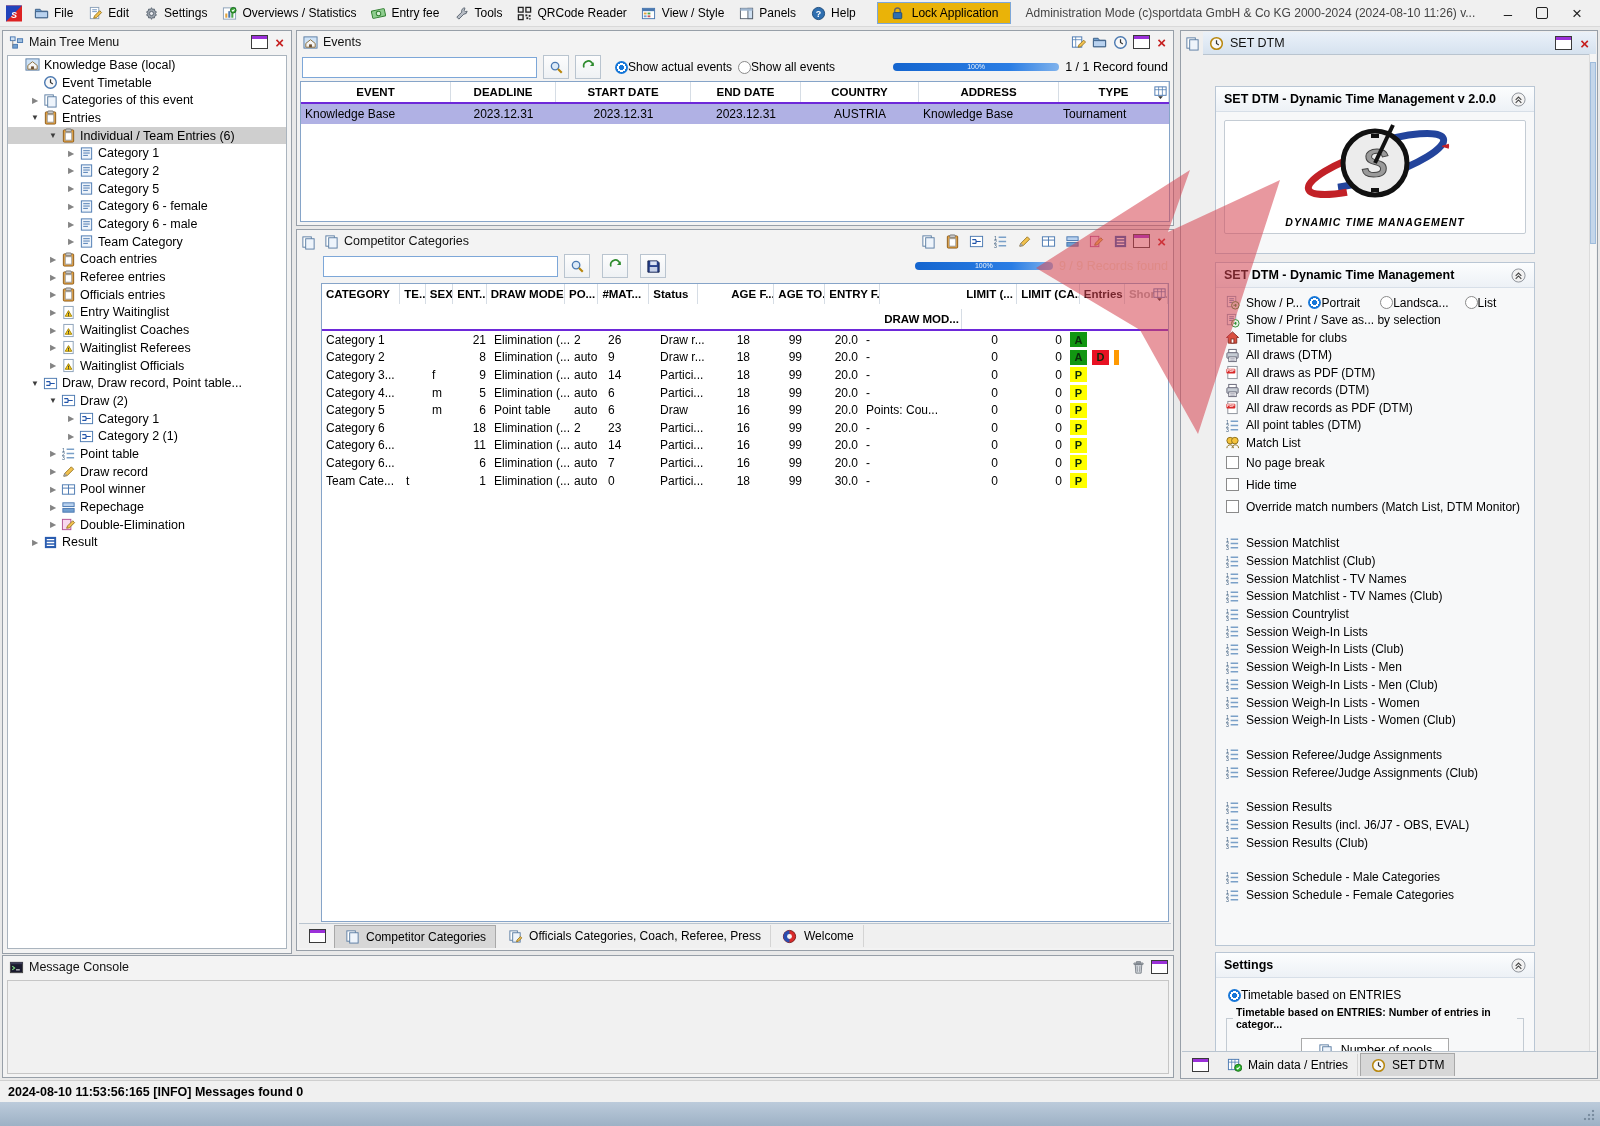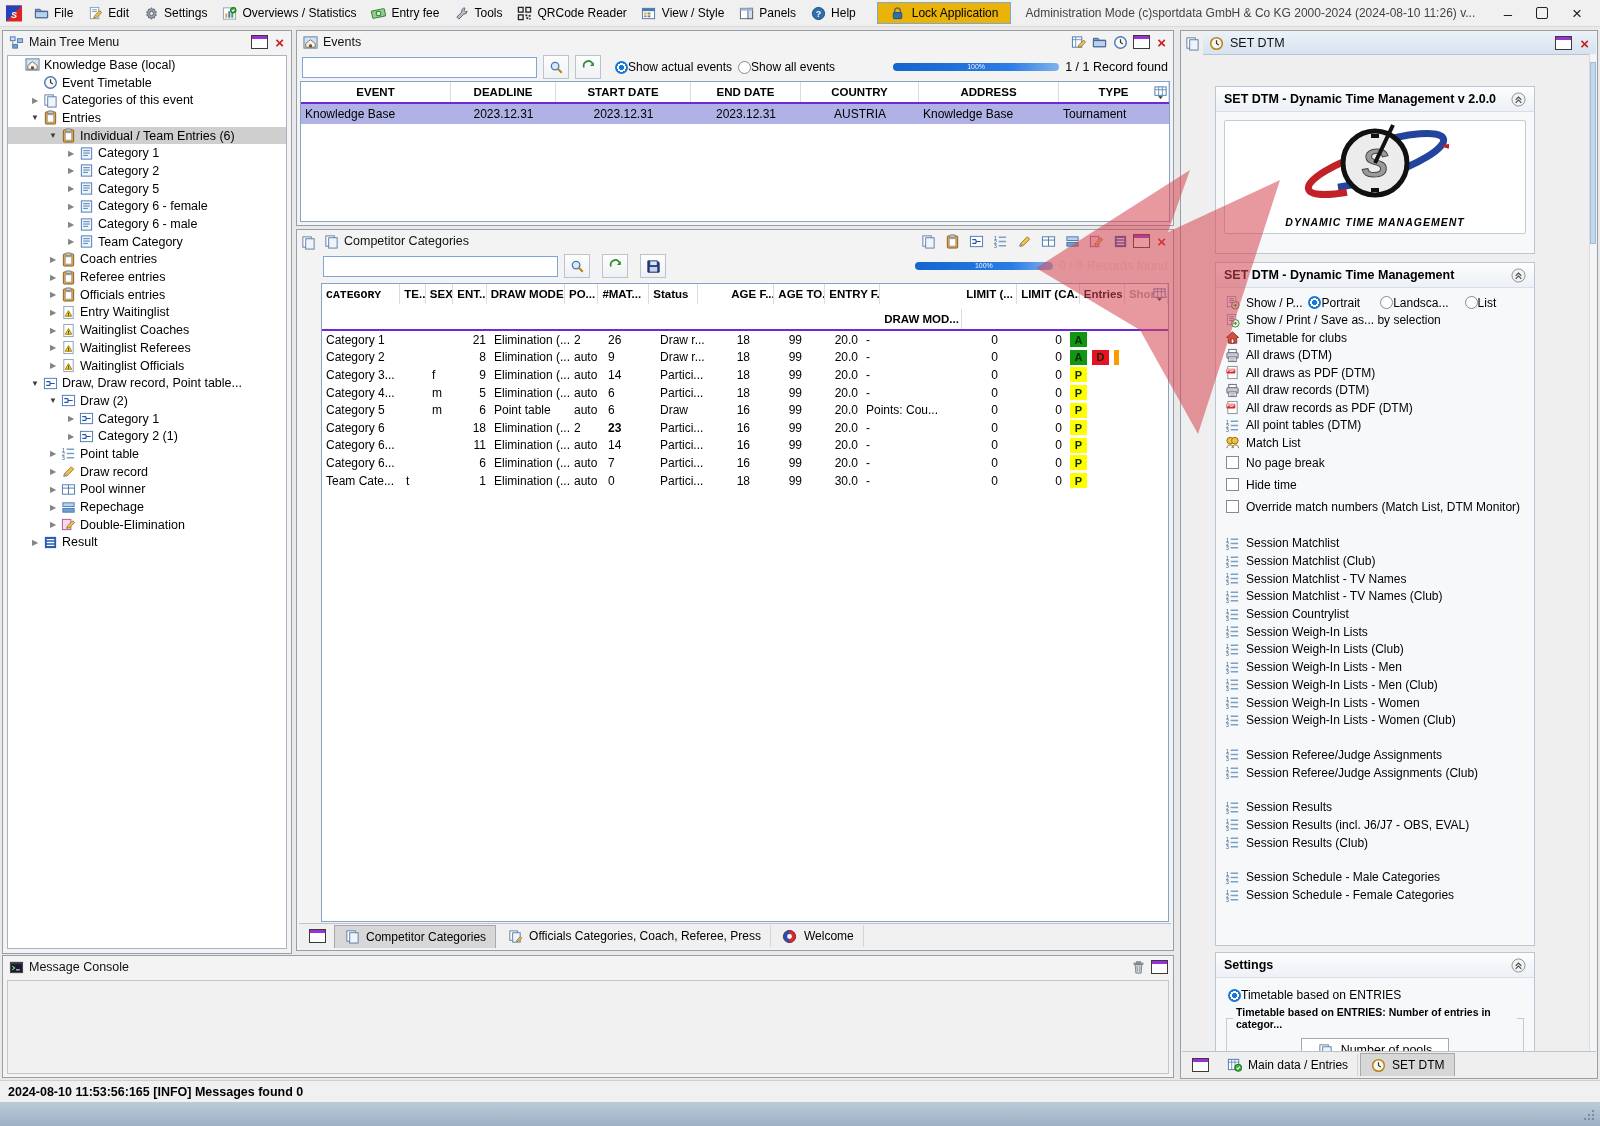--- a/index.html
+++ b/index.html
@@ -762,21 +762,21 @@
       </span>
     <span class="sp"></span>
     <div class="pbar" style="width:138px">
       <span>100%</span>
     </div>
     <span class="records dim">9 / 9 Records found</span>
   </div>
   <div class="tbl" style="left:24px;top:53px;right:4px;bottom:28px">
     <div class="thead" id="cat-head">
 
-    <div class="th" style="width: 80px; font-family: Liberation Mono, monospace;">CATEGORY</div>
+    <div class="th" style="width: 80px;">CATEGORY</div>
         <div class="th" style="width: 26px;">TE...</div>
         <div class="th" style="width: 28px;">SEX</div>
         <div class="th" style="width: 34px;">ENT...</div>
         <div class="th" style="width: 80px;">DRAW MODE</div>
         <div class="th" style="width: 34px;">PO...</div>
         <div class="th" style="width: 52px;">#MAT...</div>
         <div class="th" style="width: 50px;">Status</div>
         <div class="th" style="width: 48px; margin-left: 29px;">AGE F...</div>
         <div class="th" style="width: 52px;">AGE TO...</div>
         <div class="th" style="width: 56px;">ENTRY F...</div>
@@ -891,21 +891,21 @@
             <span class="badge" style="background: rgb(255, 255, 0); min-width: 17px;">P</span>
           </div>
         </div>
         <div class="ctrow">
           <div class="ctd " style="width: 80px;">Category 6</div>
           <div class="ctd " style="width: 26px;"></div>
           <div class="ctd " style="width: 28px;"></div>
           <div class="ctd r" style="width: 34px;">18</div>
           <div class="ctd " style="width: 80px;">Elimination (...</div>
           <div class="ctd " style="width: 34px;">2</div>
-          <div class="ctd " style="width: 52px; font-weight: bold;">23</div>
+          <div class="ctd " style="width: 52px;">23</div>
           <div class="ctd " style="width: 50px;">Partici...</div>
           <div class="ctd r" style="width: 48px;">16</div>
           <div class="ctd r" style="width: 52px;">99</div>
           <div class="ctd r" style="width: 56px;">20.0</div>
           <div class="ctd " style="width: 84px;">-</div>
           <div class="ctd r" style="width: 56px;">0</div>
           <div class="ctd r" style="width: 64px;">0</div>
           <div class="ctd" style="width: 90px;">
             <span class="badge" style="background: rgb(255, 255, 0); min-width: 17px;">P</span>
           </div>

